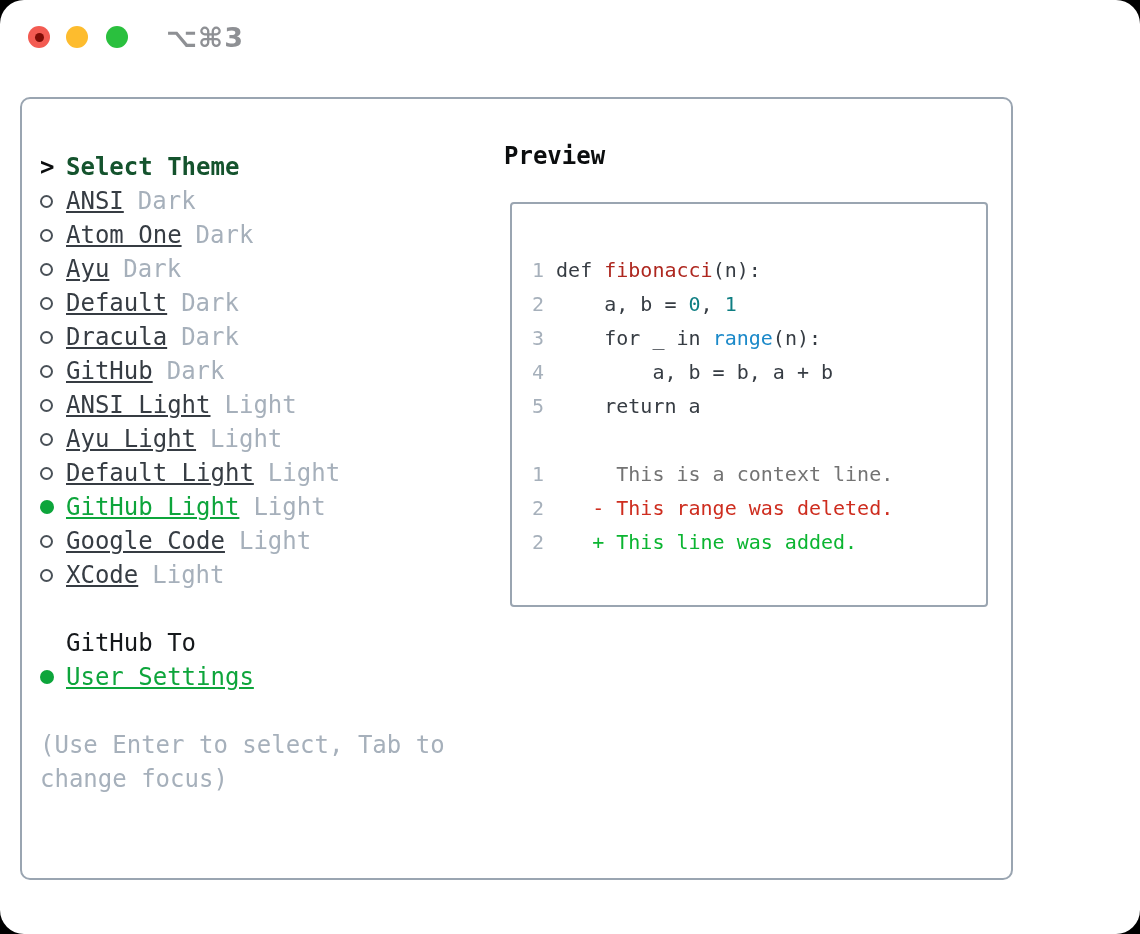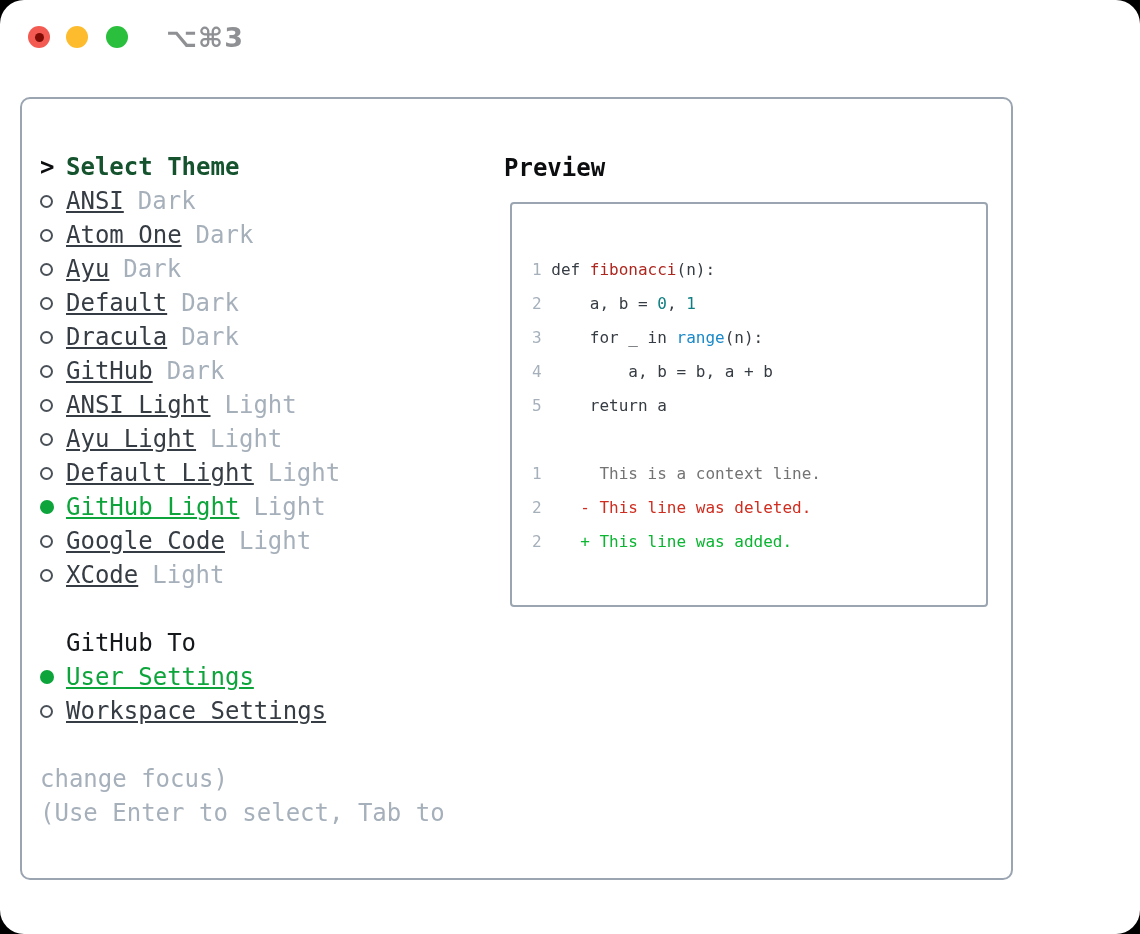--- a/index.html
+++ b/index.html
@@ -49,29 +49,29 @@
   .hdr { font-weight: bold; color: #14532d; }
   .name { color: #363c43; text-decoration: underline; }
   .row.selected .name { color: #0da53b; }
   .tag { color: #a6b0bb; margin-left: 14px; }
   .spacer { height: 34px; }
   .subhdr { color: #15181b; }
   .hint { color: #a6b0bb; }
 
   
   .preview-label {
-    position: absolute; left: 482px; top: 52px; height: 34px; line-height: 34px;
+    position: absolute; left: 482px; top: 40px; height: 34px; line-height: 34px;
     font-size: 24px; font-weight: bold; color: #0b0d0e;
   }
   .preview-box {
     position: absolute; left: 488px; top: 103px; width: 478px; height: 405px;
     border: 2px solid #9aa5b1; border-radius: 4px; background: #fff;
     padding: 49px 0 0 20px; overflow: hidden;
   }
-  .cl { height: 34px; line-height: 34px; font-size: 16px; white-space: pre; }
+  .cl { height: 34px; line-height: 34px; font-size: 20px; white-space: pre; }
   .ln { display: inline-block; width: 2ch; color: #a6b0bb; }
   .seg.code    { color: #363c43; }
   .seg.func    { color: #ae271f; }
   .seg.num     { color: #0e7e82; }
   .seg.builtin { color: #1b89c9; }
   .seg.context { color: #737373; }
   .seg.deleted { color: #ce2d1f; }
   .seg.added   { color: #0bb531; }
 </style>
 </head>
@@ -161,39 +161,35 @@
       <div class="spacer"></div>
 
       <div class="row">
         <span class="bullet-slot"></span>
         <span class="subhdr">GitHub To</span>
       </div>
       <div class="row selected">
         <span class="bullet-slot"><span class="dot-green"></span></span>
         <span class="name">User Settings</span>
       </div>
-      <div class="row">
-        <span class="bullet-slot"><span class="ring"></span></span>
-        <span class="name">Workspace Settings</span>
-      </div>
 
       <div class="spacer"></div>
 
+      <div class="row hint">(Use Enter to select, Tab to</div>
       <div class="row hint">change focus)</div>
-      <div class="row hint">(Use Enter to select, Tab to</div>
     </div>
 
     <div class="preview-label">Preview</div>
 
     <div class="preview-box">
       <div class="cl"><span class="ln">1</span><span class="seg code">def </span><span class="seg func">fibonacci</span><span class="seg code">(n):</span></div>
       <div class="cl"><span class="ln">2</span><span class="seg code">    a, b = </span><span class="seg num">0</span><span class="seg code">, </span><span class="seg num">1</span></div>
       <div class="cl"><span class="ln">3</span><span class="seg code">    for _ in </span><span class="seg builtin">range</span><span class="seg code">(n):</span></div>
       <div class="cl"><span class="ln">4</span><span class="seg code">        a, b = b, a + b</span></div>
       <div class="cl"><span class="ln">5</span><span class="seg code">    return a</span></div>
       <div class="cl"><span class="ln"></span></div>
       <div class="cl"><span class="ln">1</span><span class="seg context">     This is a context line.</span></div>
-      <div class="cl"><span class="ln">2</span><span class="seg deleted">   - This line was deleted.</span></div>
+      <div class="cl"><span class="ln">2</span><span class="seg deleted">   - This range was deleted.</span></div>
       <div class="cl"><span class="ln">2</span><span class="seg added">   + This line was added.</span></div>
     </div>
 
   </div>
 </div>
 
 </body></html>

